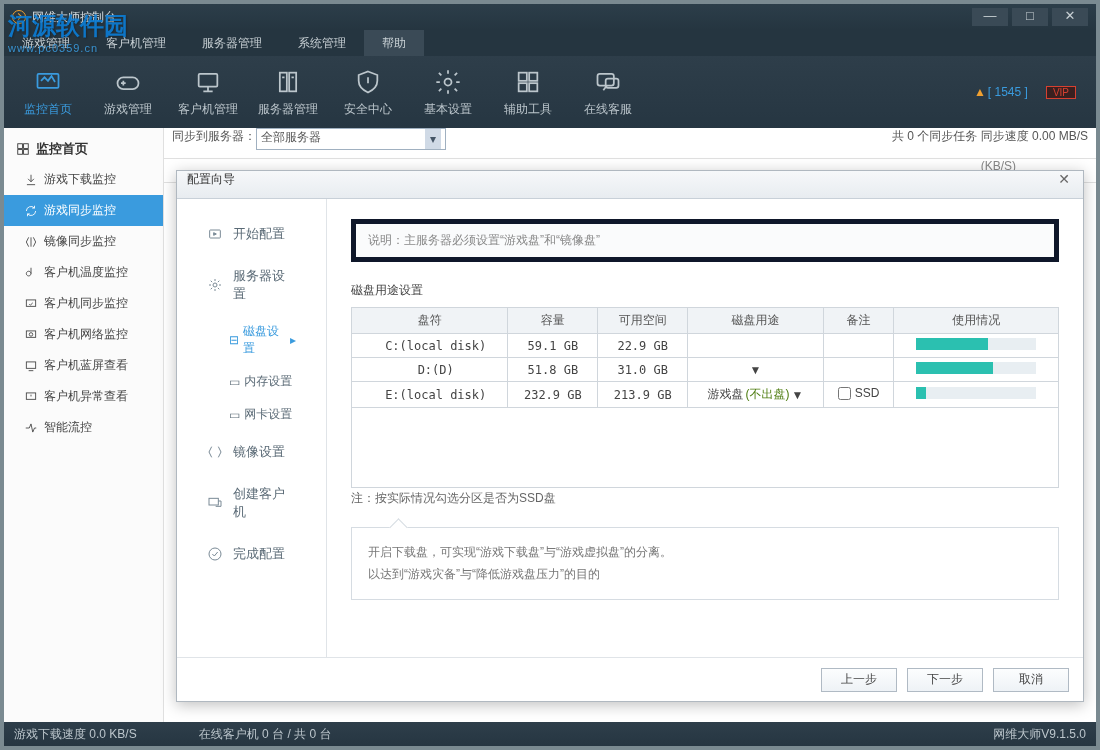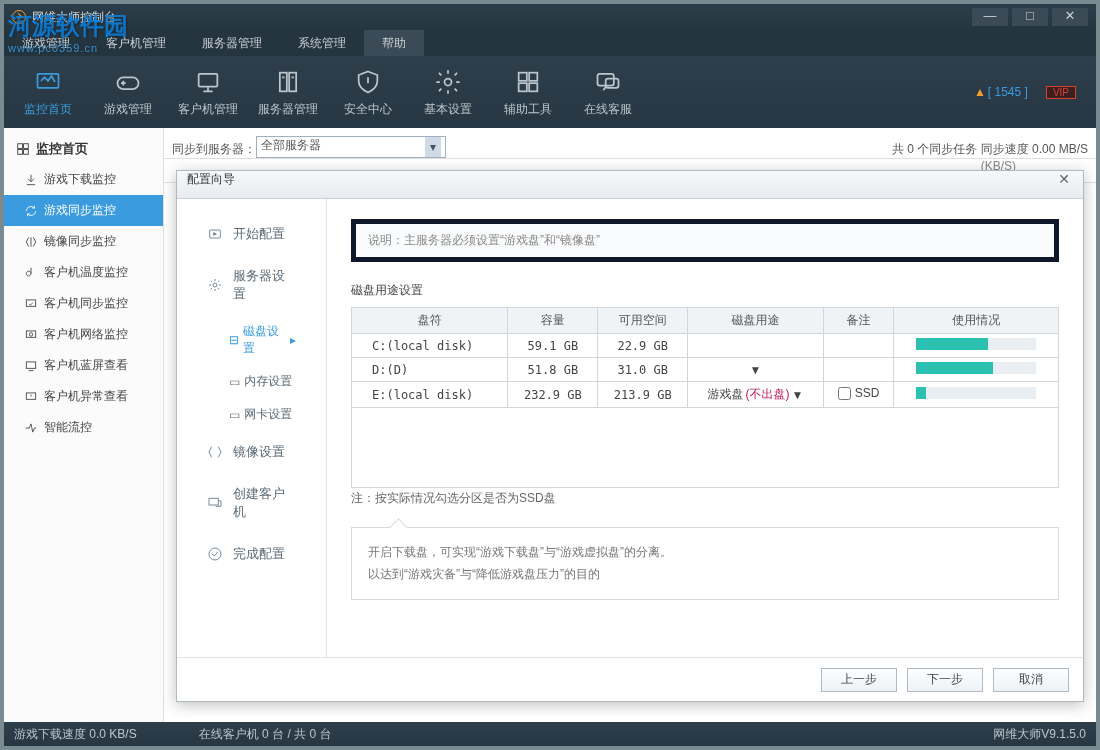--- a/index.html
+++ b/index.html
@@ -26,21 +26,21 @@
 .link{color:#3a9bde;}
 .vip{color:#d84030;border:1px solid #d84030;padding:0 6px;margin-left:18px;font-size:10px;background:#3a2020}
 .body{flex:1;display:flex;background:#fff;min-height:0}
 .sidebar{width:160px;background:#fbfbfb;border-right:1px solid #e0e0e0;padding:6px 0}
 .side-head{padding:6px 12px;font-weight:bold;font-size:13px;display:flex;align-items:center;gap:6px;color:#333}
 .side-item{padding:7px 12px 7px 20px;cursor:pointer;color:#444;display:flex;align-items:center;gap:6px}
 .side-item.active{background:#3a9bde;color:#fff}
 .side-ico{width:14px;height:14px;display:inline-flex;align-items:center;justify-content:center}
 .side-ico svg{stroke:currentColor;fill:none;stroke-width:1.5}
 .main{flex:1;display:flex;flex-direction:column;position:relative}
-.syncbar{height:31px;border-bottom:1px solid #e0e0e0;display:flex;align-items:flex-end;padding:0 8px;font-size:12px;color:#555}
+.syncbar{height:31px;border-bottom:1px solid #e0e0e0;display:flex;align-items:flex-start;padding:0 8px;font-size:12px;color:#555}
 .select{border:1px solid #a0b0c0;height:22px;width:190px;padding:0 4px;background:#fff}
 .select .arr{float:right;background:#d0dae6;width:16px;height:20px;text-align:center;line-height:20px;color:#456}
 .sright{margin-left:auto}
 .tabbar{height:24px;border-bottom:1px solid #e0e0e0;padding-left:8px;font-size:12px;color:#888}
 .statusbar{height:24px;background:linear-gradient(#2e3e4a,#263642);color:#bcc6cc;display:flex;align-items:center;padding:0 10px;font-size:12px}
 .statusbar .sseg{margin-right:62px}
 .statusbar .sver{margin-left:auto}
 
 .dialog{position:absolute;top:42px;left:12px;right:12px;bottom:20px;background:#fff;border:1px solid #b0b8c0;box-shadow:0 3px 14px rgba(0,0,0,.25);display:flex;flex-direction:column}
 .dlg-hd{height:28px;background:linear-gradient(#f6f8fa,#e8ecf0);border-bottom:1px solid #c8d0d8;display:flex;align-items:flex-start;padding:0 10px;font-size:12px;color:#333}
@@ -51,23 +51,23 @@
 .dlg-si .dico{width:16px;height:16px;display:inline-flex}
 .dlg-si svg{stroke:#7a8a96;fill:none;stroke-width:1.5}
 .dlg-sub{padding:8px 14px 8px 36px;color:#5a6a76;font-size:12px;cursor:pointer;display:flex;align-items:center;gap:4px}
 .dlg-sub.active{color:#3a9bde}
 .dlg-main{flex:1;padding:20px 24px 12px;display:flex;flex-direction:column;overflow:auto}
 .infobox{border:5px solid #0f172a;padding:8px 12px;color:#888;font-size:12px;background:#fafbfc}
 .sec-title{margin:20px 0 8px;color:#444;font-size:12px}
 table.disk{width:100%;border-collapse:collapse;border:1px solid #d0d6dc;font-size:12px}
 table.disk th{background:#f0f3f6;border:1px solid #d0d6dc;padding:4px;font-weight:normal;color:#555;text-align:center}
 table.disk td{border:1px solid #d0d6dc;padding:4px 8px;text-align:center;font-family:Consolas,monospace;color:#444}
-table.disk td.l{text-align:left;padding-left:20px}
+table.disk td.l{text-align:center;padding-left:20px}
 .ddrop{color:#444;display:inline-flex;align-items:center;gap:2px}
-.ddrop .lnk{color:#be185d}
+.ddrop .lnk{color:#4d7c0f}
 .usage{width:120px;height:12px;background:#e8eef2;display:inline-block;position:relative}
 .usage .fill{position:absolute;left:0;top:0;bottom:0;background:#2bc0b0}
 .ssd-cb{display:inline-flex;align-items:center;gap:4px}
 .ssd-cb input{vertical-align:middle}
 .note{margin-top:2px;color:#666;font-size:12px}
 .dlrow{margin-top:14px;display:flex;align-items:center;gap:10px;color:#444;font-size:12px}
 .toggle{width:36px;height:18px;background:#3a5568;border-radius:9px;position:relative;cursor:pointer}
 .toggle::after{content:"";position:absolute;width:14px;height:14px;background:#fff;border-radius:50%;top:2px;left:2px}
 .tip{margin-top:20px;border:1px solid #d6dce2;padding:14px 16px;color:#777;font-size:12px;line-height:1.8;position:relative;background:#fff}
 .tip::before{content:"";position:absolute;top:-7px;left:40px;width:12px;height:12px;background:#fff;border-left:1px solid #d6dce2;border-top:1px solid #d6dce2;transform:rotate(45deg)}

